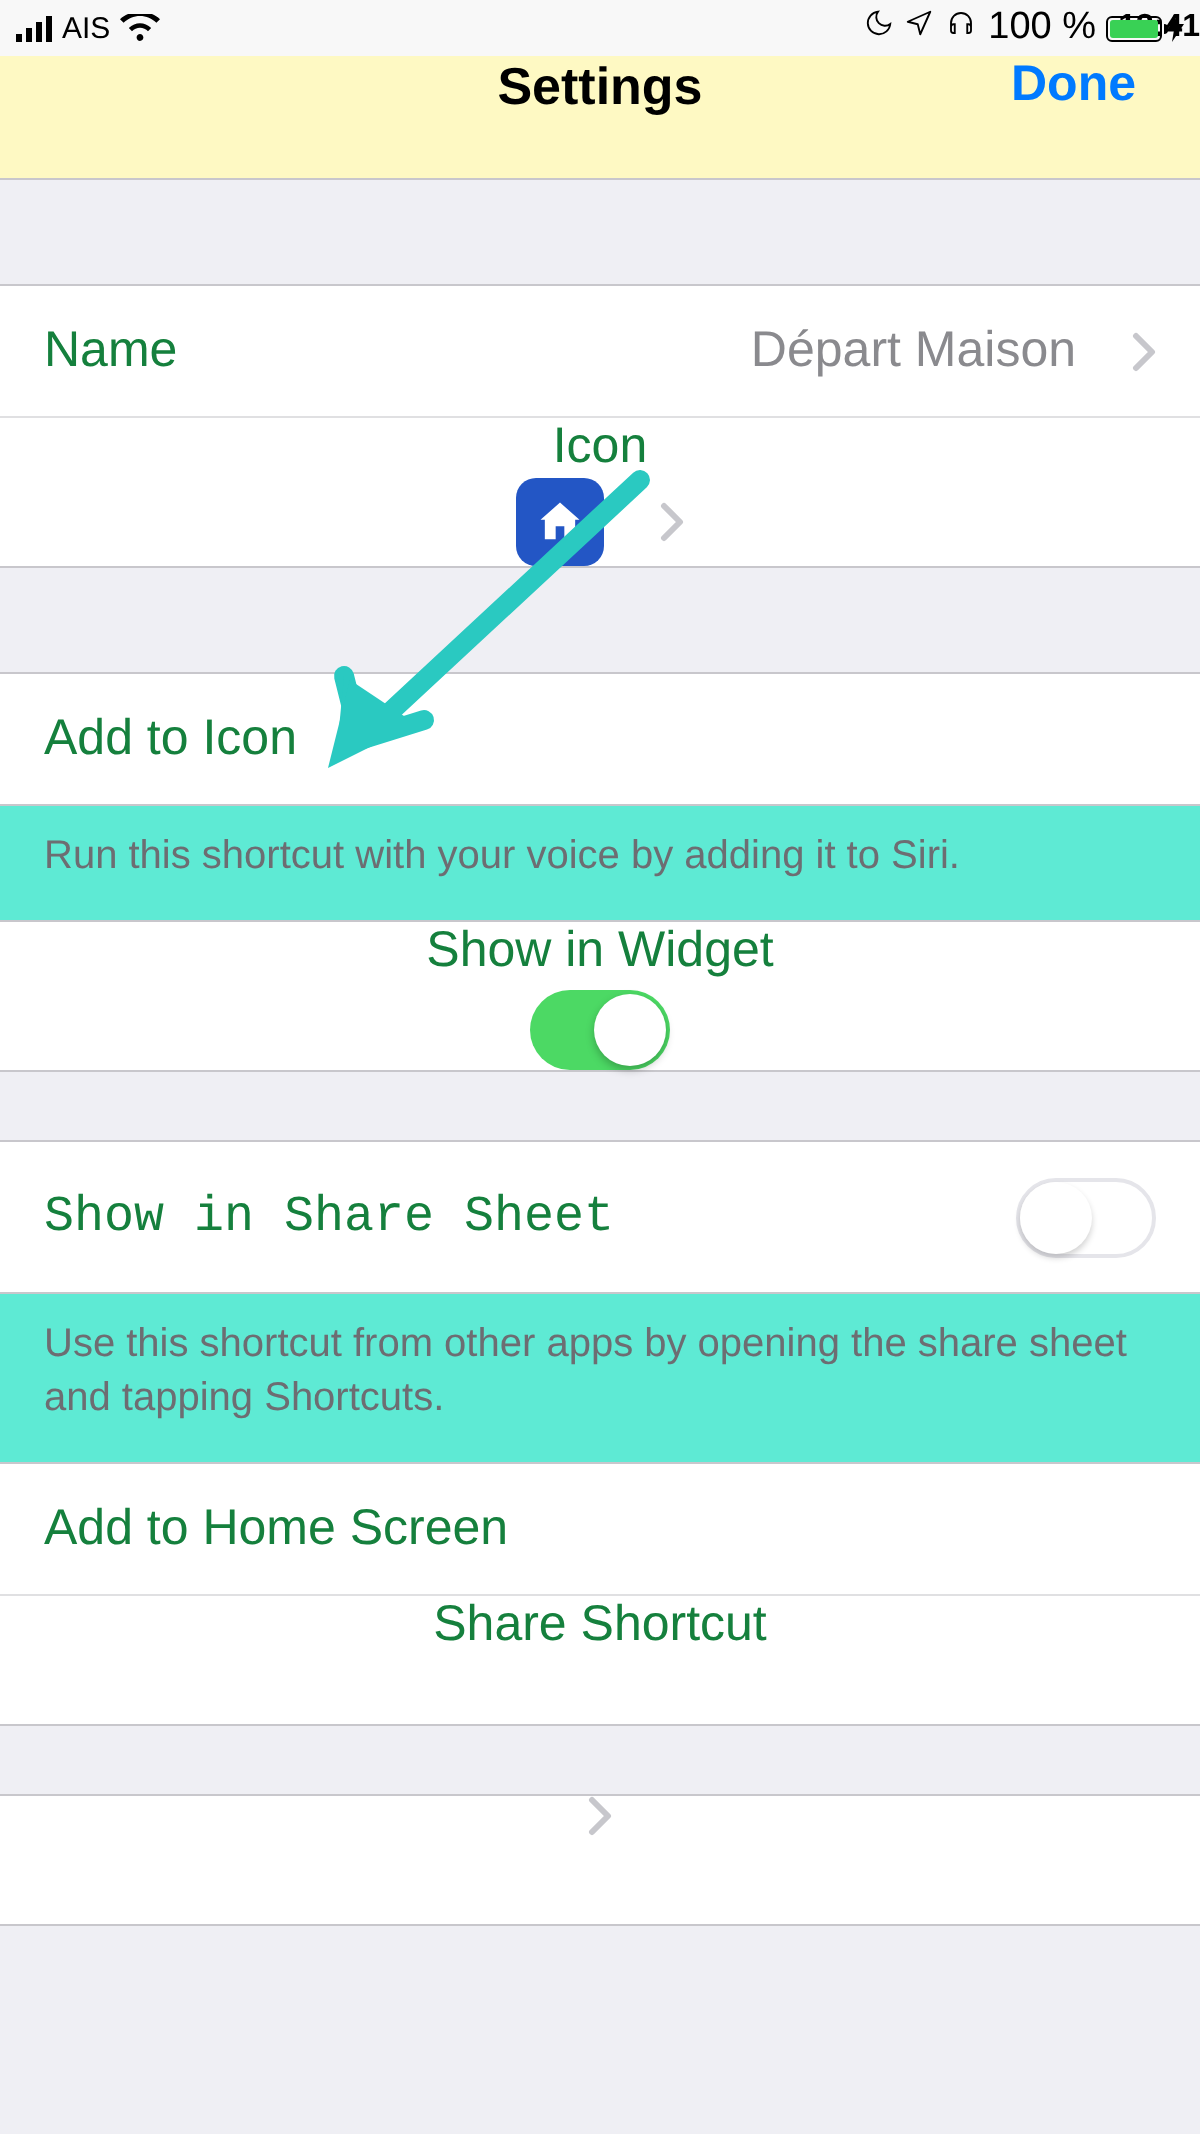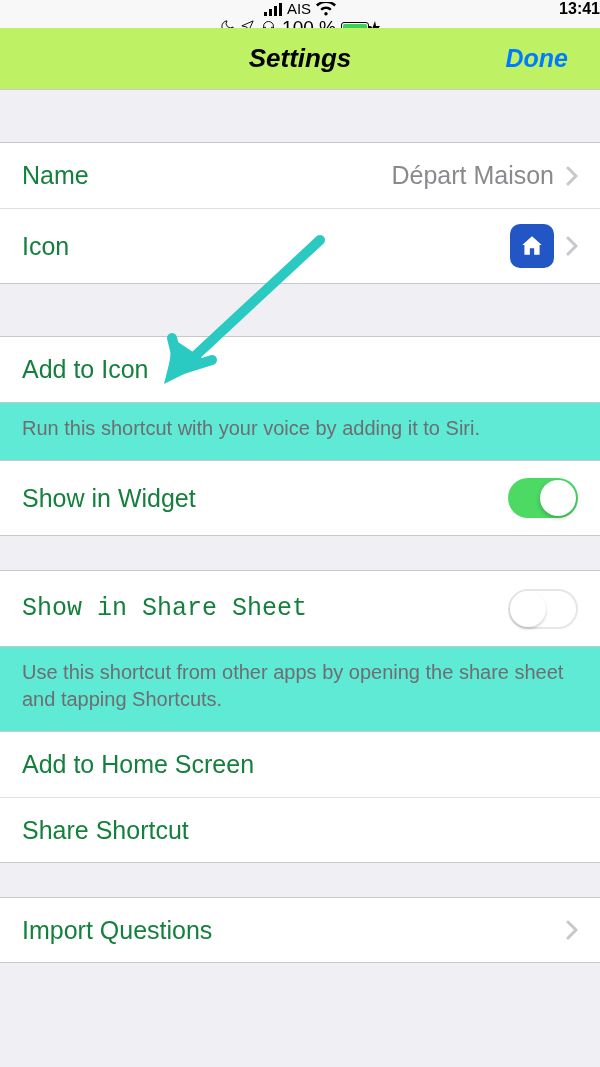--- a/index.html
+++ b/index.html
@@ -13,69 +13,67 @@
   }
   .status-bar {
     height: 28px;
     background: #f8f8f8;
     display: flex;
     align-items: center;
     padding: 0 8px;
     font-size: 16px;
     font-weight: 600;
     justify-content: space-between;
-    flex-direction: column;
   }
   .status-left, .status-right { display: flex; align-items: center; gap: 5px; }
   .status-center { position: absolute; left: 0; right: 0; text-align: right; pointer-events: none; margin-left: 13px;}
   .signal-bars { display: flex; align-items: flex-end; gap: 2px; height: 14px; }
   .signal-bars span { width: 3px; background: #000; display: block; }
   .signal-bars span:nth-child(1){height:4px;}
   .signal-bars span:nth-child(2){height:7px;}
   .signal-bars span:nth-child(3){height:10px;}
   .signal-bars span:nth-child(4){height:13px;}
   .carrier { font-size: 15px; font-weight: 500;}
   .wifi-icon svg { display:block; }
   .time { font-size: 16px; font-weight: 600;}
   .battery-wrap { display:flex; align-items:center; gap:3px;}
   .battery { width: 28px; height: 13px; border: 1.5px solid #000; border-radius: 3px; position: relative; }
   .battery::after { content:""; position:absolute; right:-4px; top:3px; width:2.5px; height:5px; background:#000; border-radius:0 2px 2px 0;}
   .battery-fill { position:absolute; left:1px; top:1px; bottom:1px; right:1px; background:#39d155; border-radius:1.5px;}
   .nav-bar {
     height: 62px;
-    background: #bef264;
+    background: #fef9c3;
     border-bottom: 1px solid #c8c7cc;
     display: flex;
-    align-items: center;
+    align-items: flex-start;
     justify-content: center;
     position: relative;
-    font-style: italic;
   }
   .nav-title { font-size: 26px; font-weight: 700; }
   .nav-done {
     position: absolute; right: 32px;
     color: #007aff; font-size: 25px; font-weight: 600;
   }
   .group-spacer { height: 52px; }
   .group-spacer.small { height: 34px; }
   .cell {
     background: #fff;
     min-height: 66px;
     padding: 0 22px;
     display: flex;
     align-items: center;
     justify-content: space-between;
     font-size: 25px;
     border-top: 1px solid #e0e0e2;
   }
   .cell.first { border-top: 1px solid #c8c7cc; }
-  .cell.last { border-bottom: 1px solid #c8c7cc; }
+  .cell.last { border-bottom: 1px solid #c8c7cc; flex-direction: column; }
   .cell .label { color:#15803d; }
   .cell .value { color:#8a8a8e; font-size: 25px; }
-  .cell .right { display:flex; align-items:center; gap:12px;justify-content:flex-end; }
+  .cell .right { display:flex; align-items:center; gap:28px;justify-content:flex-end; }
   .chevron { color:#c7c7cc; }
   .chevron svg { display:block; }
   .link-blue { color:#007aff; }
   .footer-text {
     padding: 12px 22px 18px 22px;
     font-size: 20px;
     color: #6d6d72;
     line-height: 1.35;
     border-top: 1px solid #c8c7cc;
     background:#5eead4;
@@ -206,21 +204,20 @@
   <span class="label link-blue">Add to Home Screen</span>
 </div>
 
 <div class="cell last">
   <span class="label link-blue">Share Shortcut</span>
 </div>
 
 <div class="group-spacer small"></div>
 
 <div class="cell first last">
-  <span class="label">Import Questions</span>
   <span class="chevron">
       <svg width="12" height="20" viewBox="0 0 12 20">
         <path d="M2 2l8 8-8 8" fill="none" stroke="#c7c7cc" stroke-width="3" stroke-linecap="round" stroke-linejoin="round"></path>
       </svg>
     </span>
 </div>
 
 <svg class="arrow-annotation" width="190" height="170" viewBox="0 0 190 170">
   <defs></defs>
   <path d="M170 10 L30 140" stroke="#2ac9c1" stroke-width="10" stroke-linecap="round" fill="none"></path>

